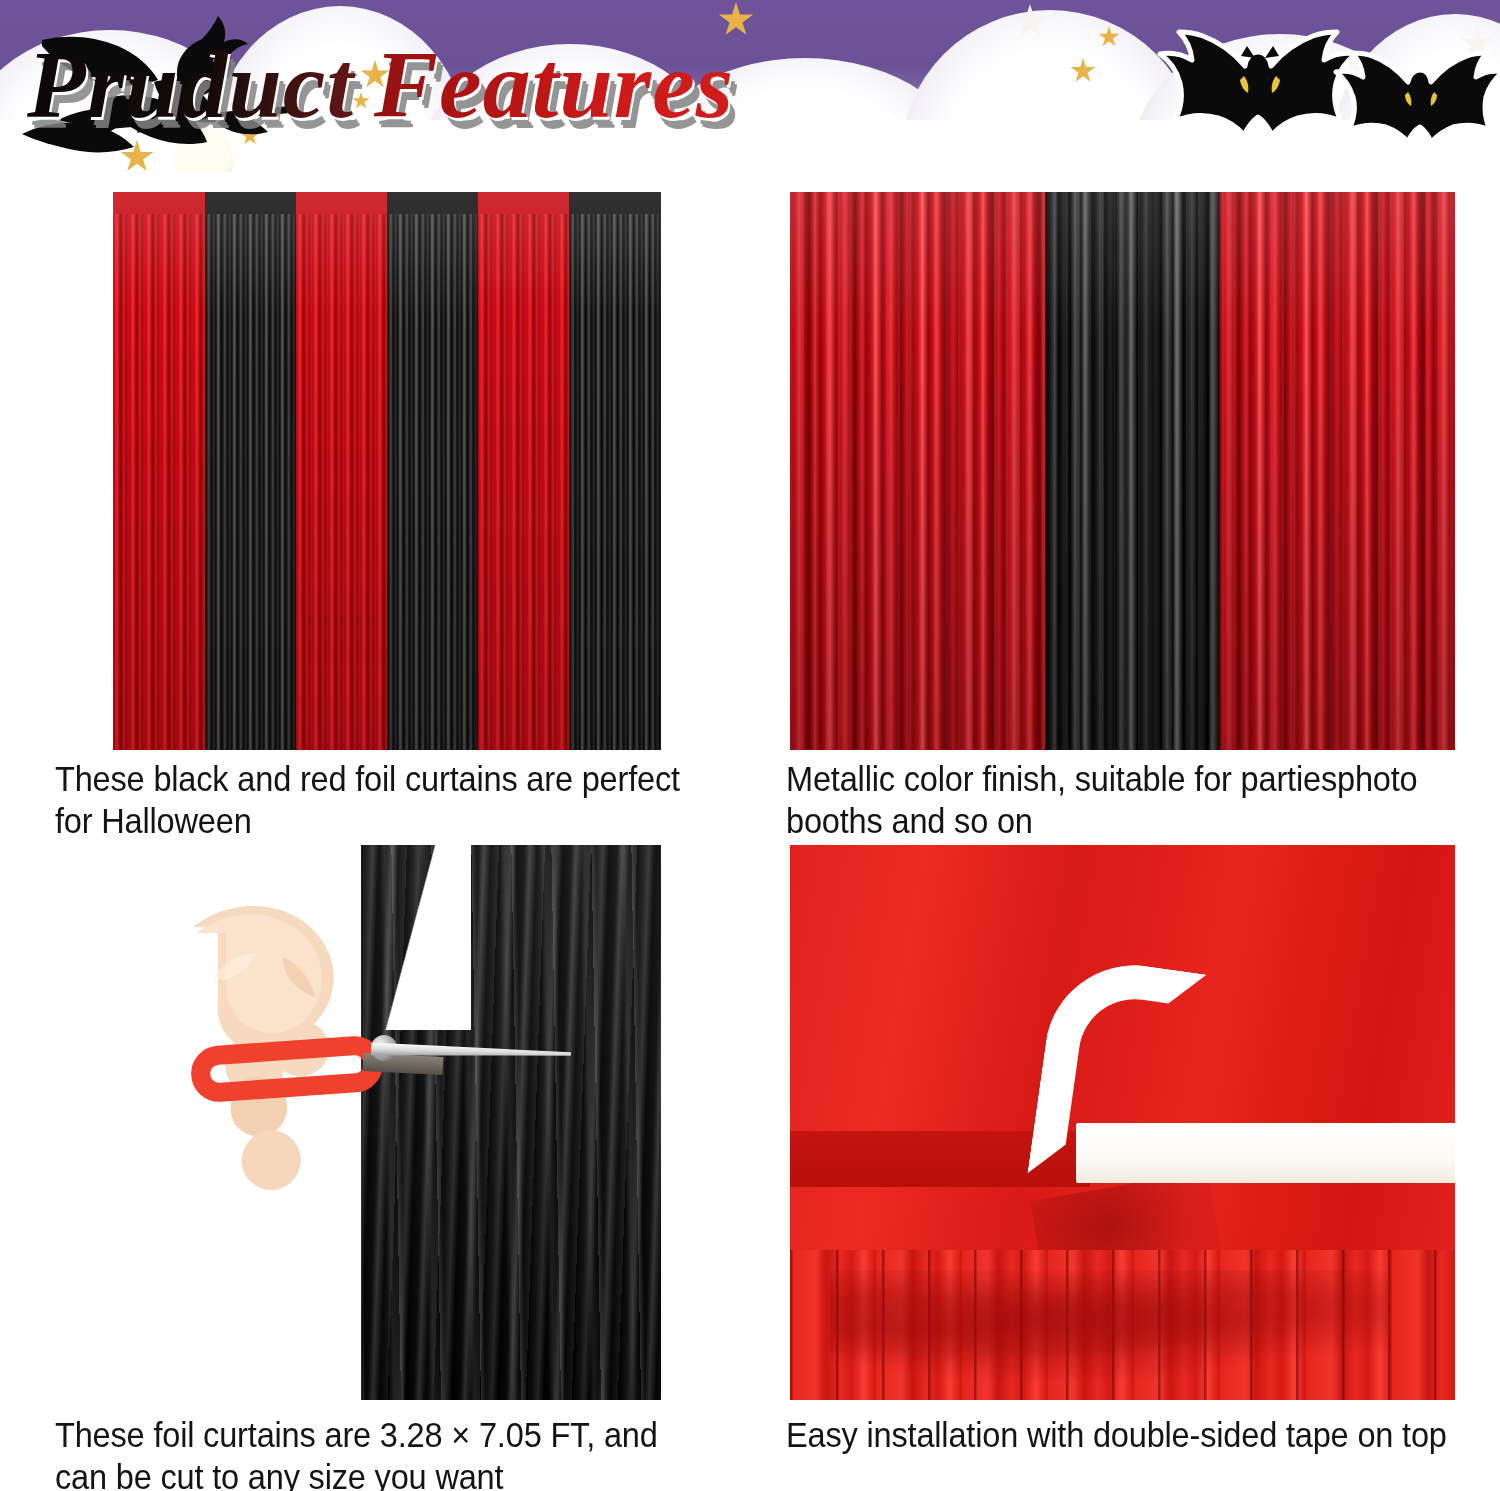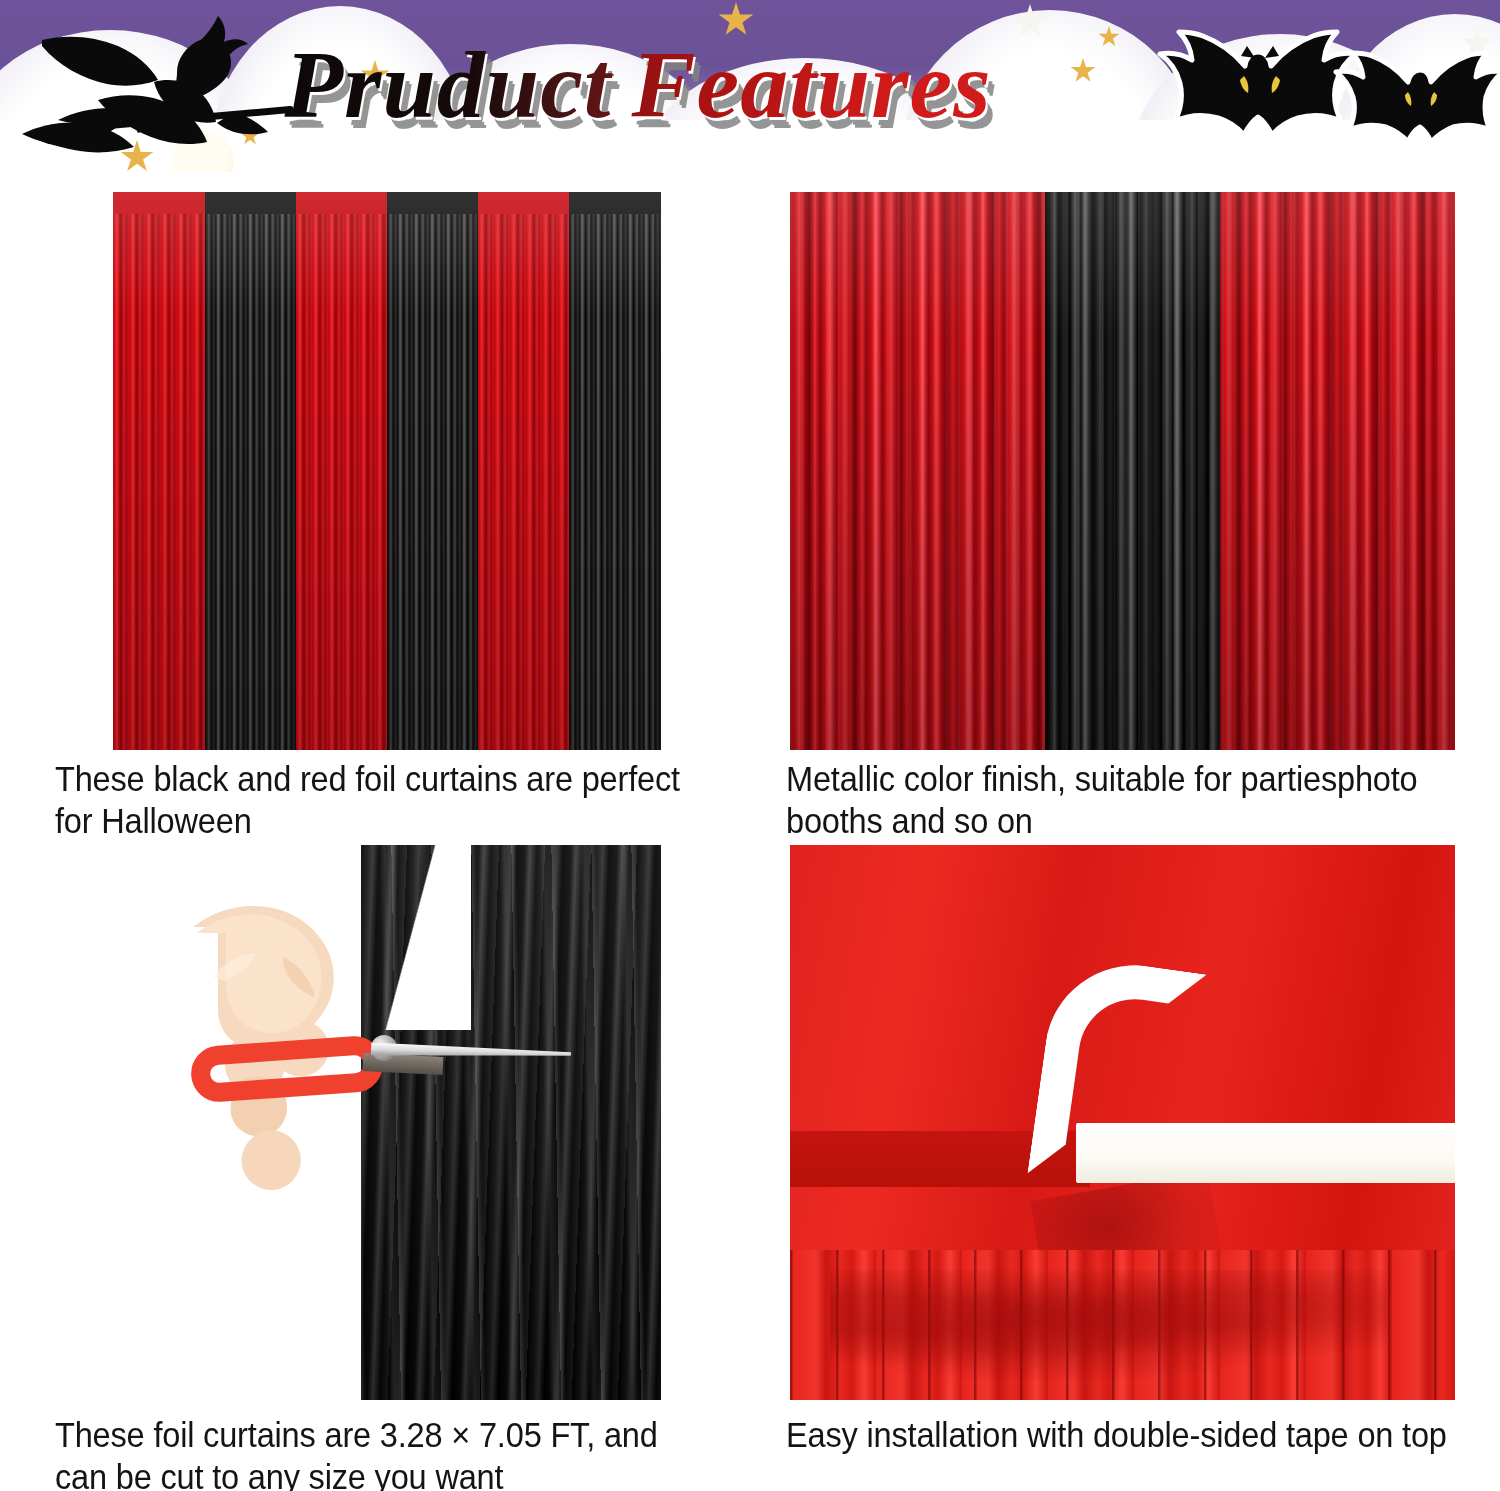--- a/index.html
+++ b/index.html
@@ -69,29 +69,29 @@
   
   .bat-wrap { position: absolute; }
   .bat-wrap.b1 { left: 1148px; top: 18px; width: 220px; height: 135px; }
   .bat-wrap.b2 { left: 1330px; top: 40px; width: 180px; height: 120px; }
 
   
   #banner-title {
     position: absolute;
     left: 0; top: 30px;
     width: 1276px;
-    text-align: center;
     font-family: "Liberation Serif", serif;
     font-weight: bold;
     font-style: italic;
     font-size: 96px;
     line-height: 110px;
     letter-spacing: 1px;
     white-space: nowrap;
     z-index: 6;
+    padding-left: 27px;
   }
   #banner-title .w1 {
     color: #140a0a;
     background: linear-gradient(90deg,#0d0808 0%, #160a0a 55%, #4a1414 86%, #6b1515 100%);
     -webkit-background-clip: text;
     background-clip: text;
     -webkit-text-fill-color: transparent;
     text-shadow: none;
     filter: drop-shadow(2px 3px 0 #ffffff) drop-shadow(5px 8px 0 rgba(130,130,130,.85));
     padding-right: 6px;

